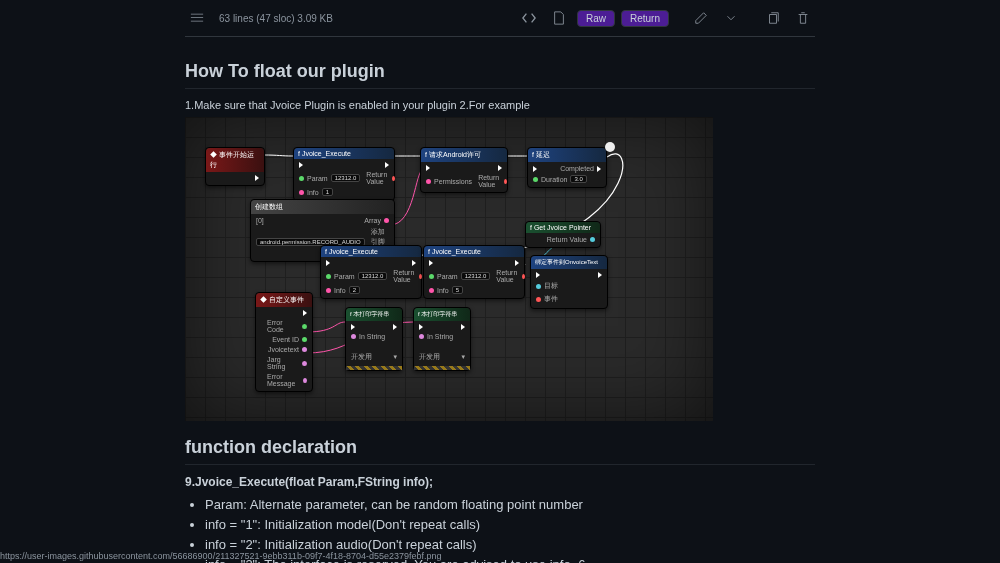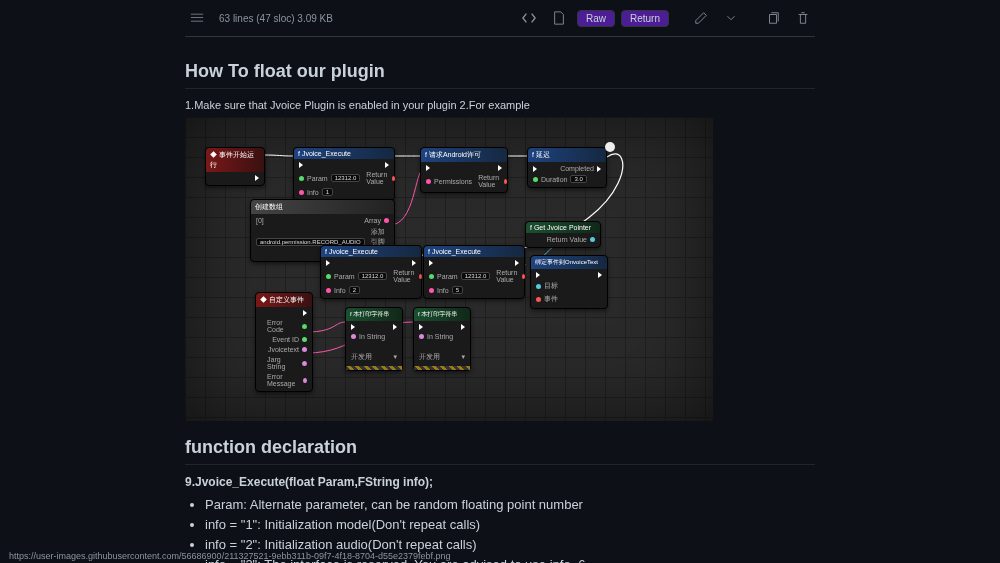--- a/index.html
+++ b/index.html
@@ -30,21 +30,21 @@
 .pin { display:flex; align-items:center; gap:3px; }
 .dot { width:5px; height:5px; border-radius:50%; }
 .d-green{background:#5bd96a;}
 .d-red{background:#ff5555;}
 .d-pink{background:#ff55aa;}
 .d-cyan{background:#55ccdd;}
 .d-text{background:#dd88dd;}
 .val{ background:#0a0a0a; border:1px solid #444; padding:0 3px; border-radius:2px; font-size:6px; color:#ddd;}
 .striped { background:repeating-linear-gradient(45deg,#333,#333 3px,#987a1a 3px,#987a1a 6px); height:4px;}
 svg.wires{ position:absolute; inset:0; width:100%; height:100%; pointer-events:none;}
-.status{ position:absolute; bottom:0; left:0; font-size:9px; color:#8b949e; padding:2px 9px;}
+.status{ position:absolute; bottom:0; left:0; font-size:9px; color:#8b949e; padding:2px 0;}
 .tri { display:inline-block; width:0; height:0; border-left:4px solid #fff; border-top:3px solid transparent; border-bottom:3px solid transparent;}
 </style>
 </head>
 <body>
 
 <div class="container">
   <div class="toolbar">
     <div class="tb-left">
       <span class="iconbtn">
           <svg class="ico" viewBox="0 0 16 16">

